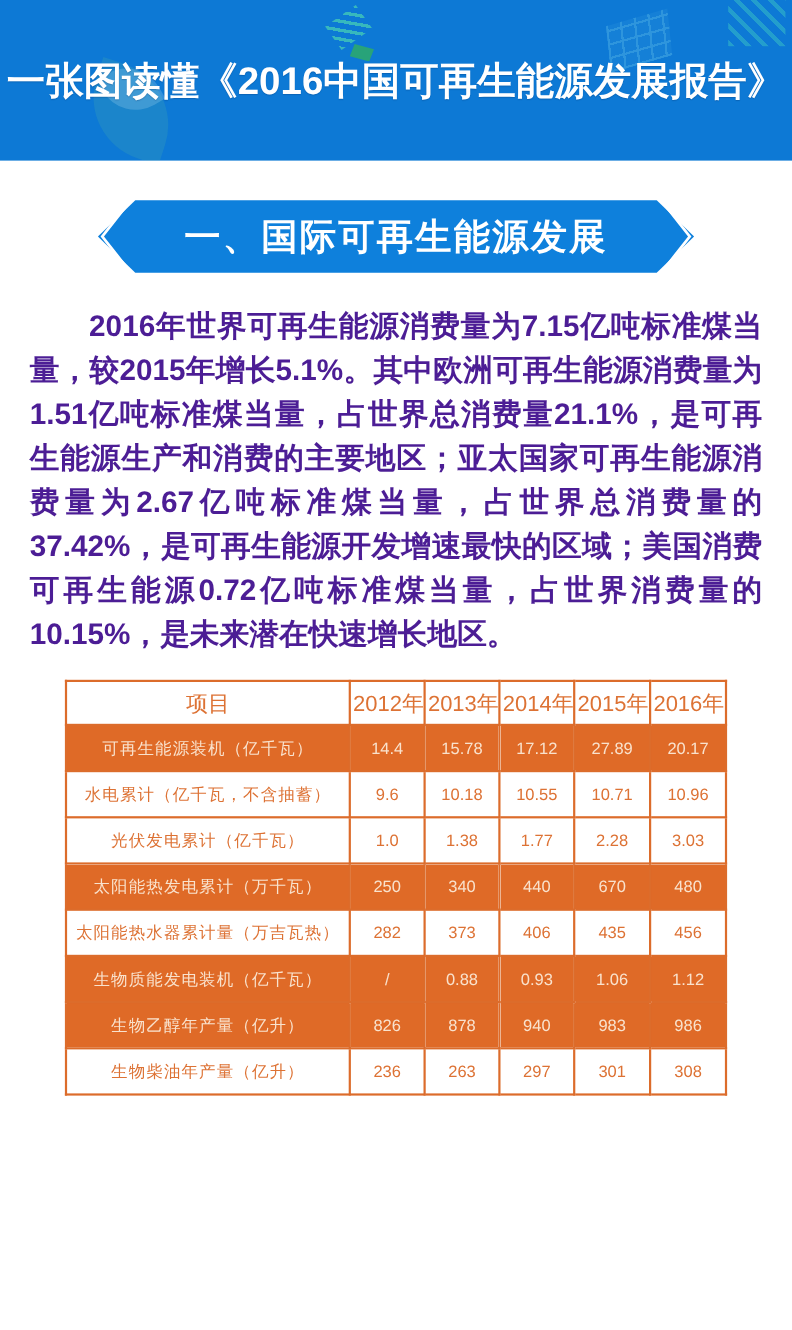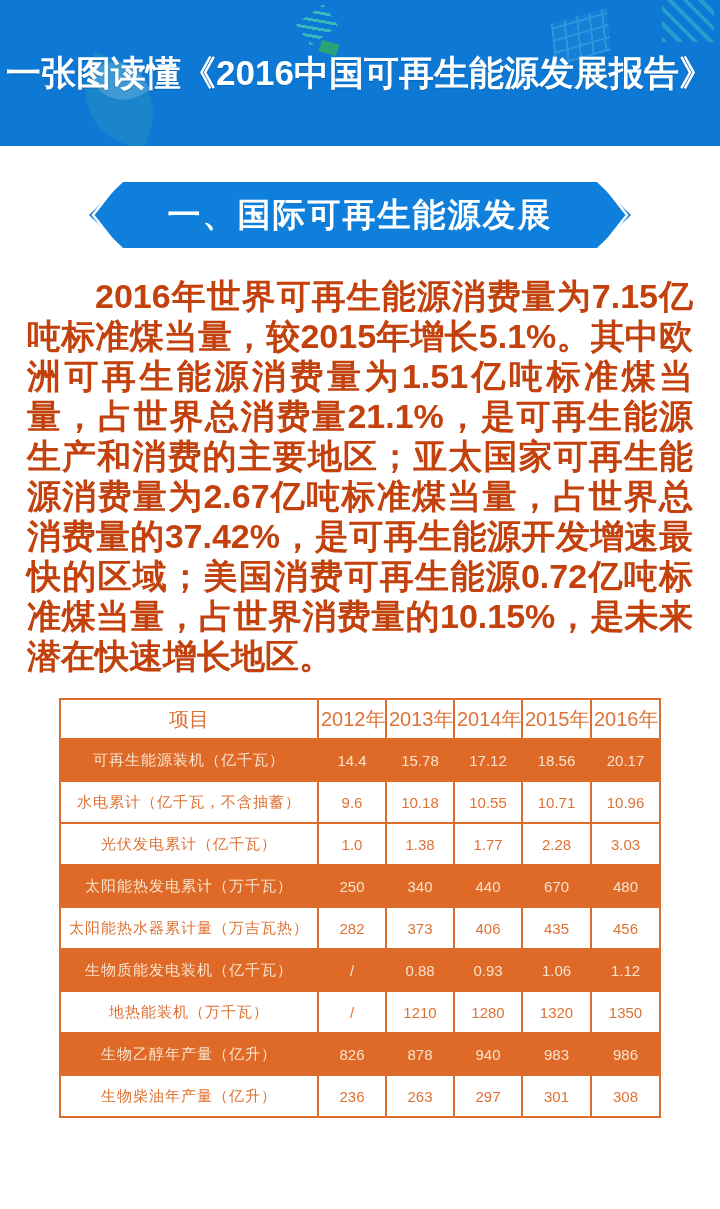--- a/index.html
+++ b/index.html
@@ -86,24 +86,24 @@
     font-size:33px;
     font-weight:bold;
     letter-spacing:2px;
     z-index:2;
   }
 
   
   .content{padding:0 27px;}
   .body-text{
     margin:0;
-    font-size:34px;
+    font-size:27px;
     line-height:40px;
     font-weight:bold;
-    color:#c2410c;
+    color:#4c1d95;
     text-align:justify;
     text-indent:2em;
   }
   .body-text.first{margin-top:26px;}
   .body-text + .body-text{margin-top:10px;}
 
   
   table.energy-table{
     width:600px;
     margin:22px auto 0;
@@ -175,21 +175,21 @@
         <th>2015年</th>
         <th>2016年</th>
       </tr>
     </thead>
     <tbody id="table-body">
         <tr class="row-orange">
           <td class="cell-label">可再生能源装机（亿千瓦）</td>
           <td class="cell-value">14.4</td>
           <td class="cell-value">15.78</td>
           <td class="cell-value">17.12</td>
-          <td class="cell-value">18.56</td>
+          <td class="cell-value">27.89</td>
           <td class="cell-value">20.17</td>
         </tr>
         <tr class="row-white">
           <td class="cell-label">水电累计（亿千瓦，不含抽蓄）</td>
           <td class="cell-value">9.6</td>
           <td class="cell-value">10.18</td>
           <td class="cell-value">10.55</td>
           <td class="cell-value">10.71</td>
           <td class="cell-value">10.96</td>
         </tr>
@@ -218,28 +218,20 @@
           <td class="cell-value">456</td>
         </tr>
         <tr class="row-orange">
           <td class="cell-label">生物质能发电装机（亿千瓦）</td>
           <td class="cell-value">/</td>
           <td class="cell-value">0.88</td>
           <td class="cell-value">0.93</td>
           <td class="cell-value">1.06</td>
           <td class="cell-value">1.12</td>
         </tr>
-        <tr class="row-white">
-          <td class="cell-label">地热能装机（万千瓦）</td>
-          <td class="cell-value">/</td>
-          <td class="cell-value">1210</td>
-          <td class="cell-value">1280</td>
-          <td class="cell-value">1320</td>
-          <td class="cell-value">1350</td>
-        </tr>
         <tr class="row-orange">
           <td class="cell-label">生物乙醇年产量（亿升）</td>
           <td class="cell-value">826</td>
           <td class="cell-value">878</td>
           <td class="cell-value">940</td>
           <td class="cell-value">983</td>
           <td class="cell-value">986</td>
         </tr>
         <tr class="row-white">
           <td class="cell-label">生物柴油年产量（亿升）</td>

